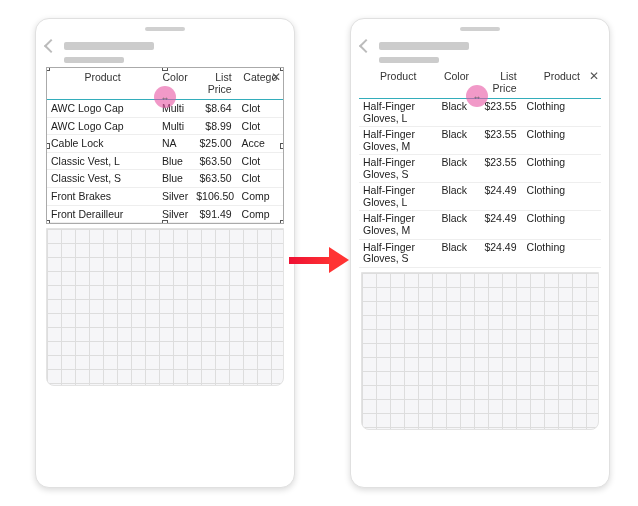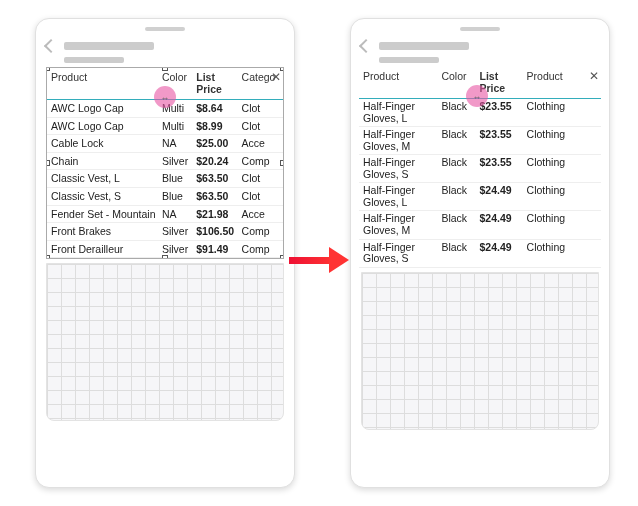--- a/index.html
+++ b/index.html
@@ -13,22 +13,22 @@
 .skel-line { height: 8px; background: #ccc; border-radius: 2px; }
 .table-wrap { position: relative; border: 1px solid #aaa; margin: 4px 10px 0 10px; background: #fff; overflow: hidden; }
 .table-wrap.noborder { border: none; margin: 4px 8px 0 8px; }
 .sel-handle { position: absolute; width: 6px; height: 6px; background: #fff; border: 1px solid #555; margin: -3px; }
 .sel-h1 { left: 0; top: 0; } .sel-h2 { left: 50%; top: 0; } .sel-h3 { left: 100%; top: 0; }
 .sel-h4 { left: 0; top: 50%; } .sel-h5 { left: 100%; top: 50%; }
 .sel-h6 { left: 0; top: 100%; } .sel-h7 { left: 50%; top: 100%; } .sel-h8 { left: 100%; top: 100%; }
 .drag-marker { position: absolute; top: 18px; left: 107px; width: 22px; height: 22px; border-radius: 50%; background: #e856a5; opacity: 0.6; z-index: 5; display: flex; align-items: center; justify-content: center; font-size: 9px; color: #000; }
 .table-wrap.noborder .drag-marker { top: 18px; left: 107px; }
 table { width: 100%; border-collapse: collapse; font-size: 10.5px; table-layout: fixed; }
-th { text-align: left; font-weight: 400; padding: 4px 4px; color: #333; vertical-align: top; line-height: 1.1; height: 28px; }
-th.price, td.price { text-align: left; padding-right: 6px; font-weight: bold; }
+th { text-align: center; font-weight: 400; padding: 4px 4px; color: #333; vertical-align: top; line-height: 1.1; height: 28px; }
+th.price, td.price { text-align: right; padding-right: 6px; }
 thead tr { border-bottom: 1px solid #33adbb; }
 td { padding: 2px 4px; border-bottom: 1px solid #eee; white-space: nowrap; overflow: hidden; text-overflow: clip; color: #222; height: 17px; line-height: 1.2; }
 .tbl-right td { height: 24px; line-height: 1.1; white-space: normal; vertical-align: top; margin-left: 40px; }
 .close-x { position: absolute; right: 2px; top: 2px; font-size: 12px; color: #555; }
 .grid-area { margin: 4px 10px 10px 10px; height: 158px; background:
   linear-gradient(#ddd 1px, transparent 1px),
   linear-gradient(90deg, #ddd 1px, transparent 1px);
   background-size: 14px 14px; background-color: #f6f6f8; border: 1px solid #e3e3e3; border-radius: 0 0 8px 8px; }
 .arrow { position: absolute; left: 289px; top: 250px; width: 60px; height: 20px; }
 .arrow-line { position: absolute; left: 0; top: 7px; width: 44px; height: 7px; background: linear-gradient(90deg, #e13, #f33); }
@@ -86,42 +86,30 @@
             <td class="price">$8.99</td>
             <td>Clot</td>
           </tr>
           <tr>
             <td>Cable Lock</td>
             <td>NA</td>
             <td class="price">$25.00</td>
             <td>Acce</td>
           </tr>
           <tr>
-            <td>Chain</td>
-            <td>Silver</td>
-            <td class="price">$20.24</td>
-            <td>Comp</td>
-          </tr>
-          <tr>
             <td>Classic Vest, L</td>
             <td>Blue</td>
             <td class="price">$63.50</td>
             <td>Clot</td>
           </tr>
           <tr>
             <td>Classic Vest, S</td>
             <td>Blue</td>
             <td class="price">$63.50</td>
             <td>Clot</td>
-          </tr>
-          <tr>
-            <td>Fender Set - Mountain</td>
-            <td>NA</td>
-            <td class="price">$21.98</td>
-            <td>Acce</td>
           </tr>
           <tr>
             <td>Front Brakes</td>
             <td>Silver</td>
             <td class="price">$106.50</td>
             <td>Comp</td>
           </tr>
           <tr>
             <td>Front Derailleur</td>
             <td>Silver</td>

